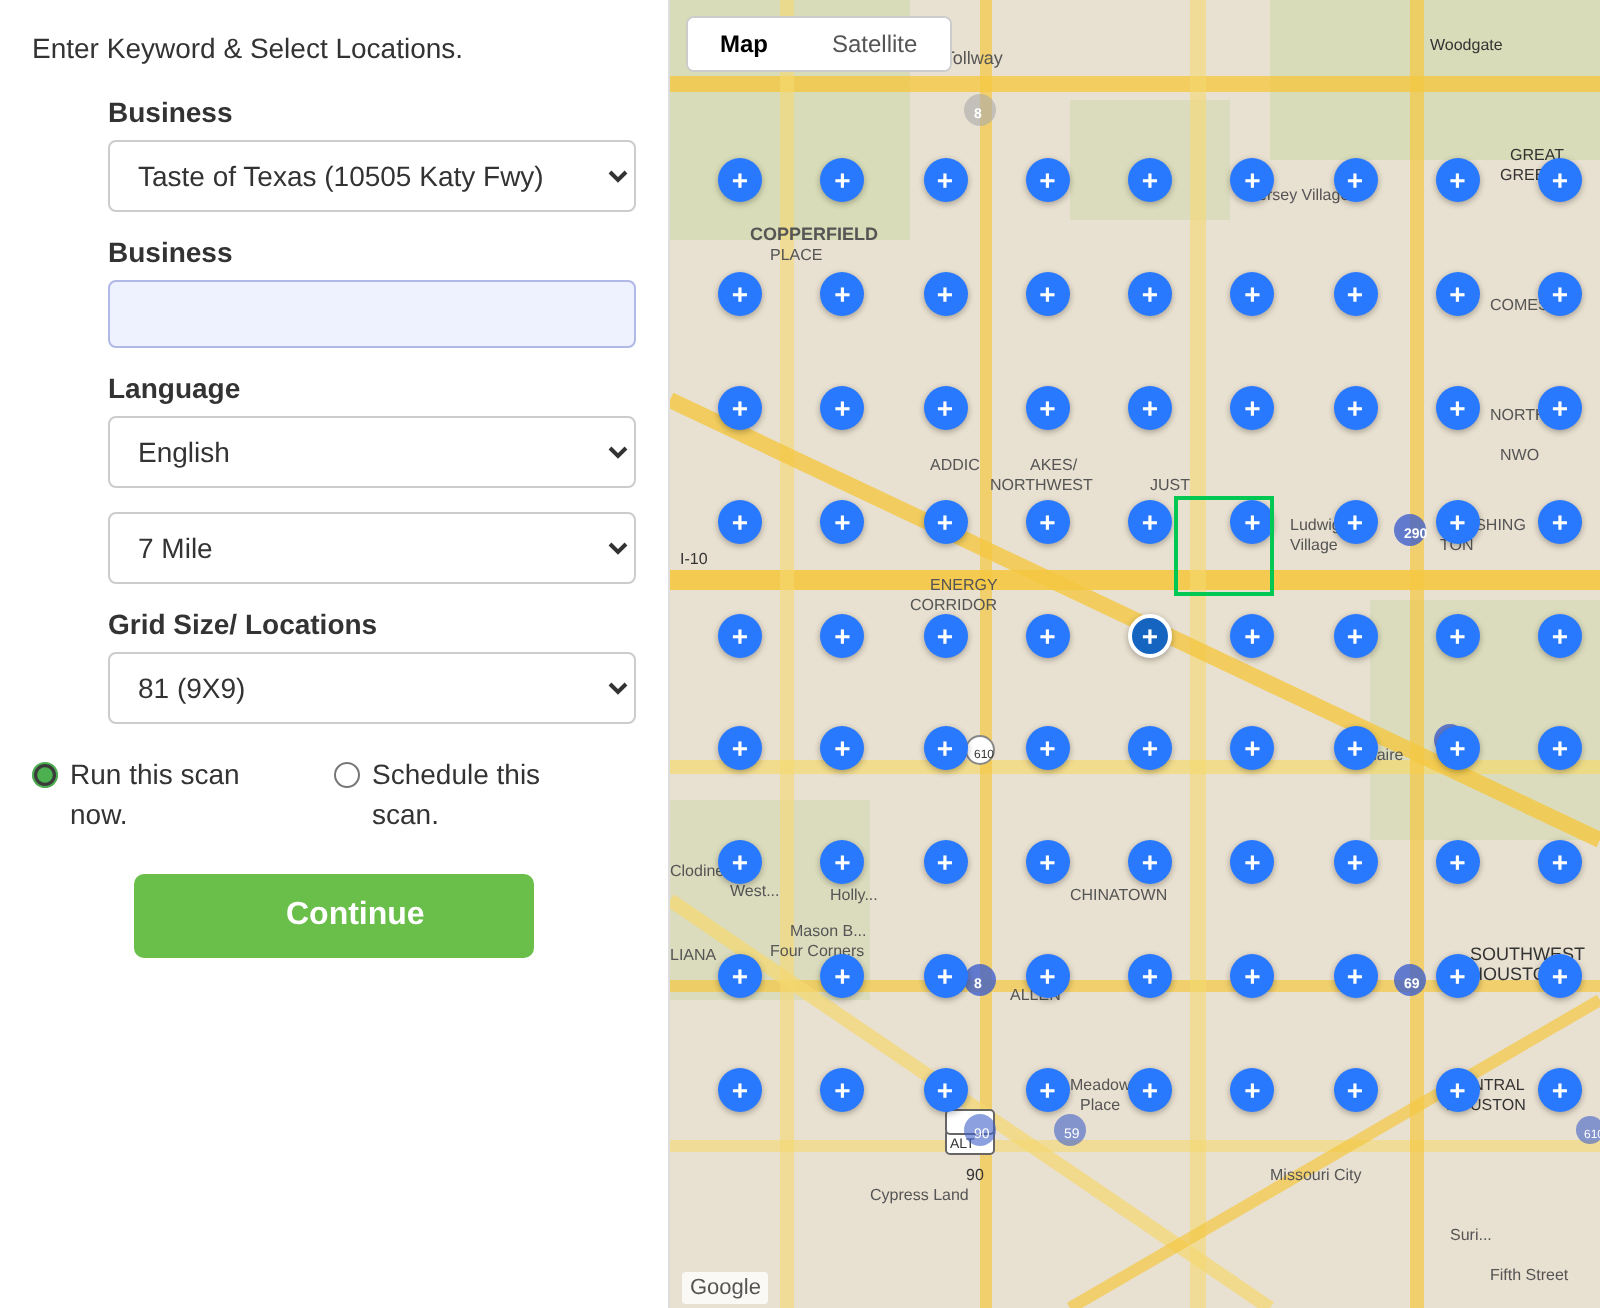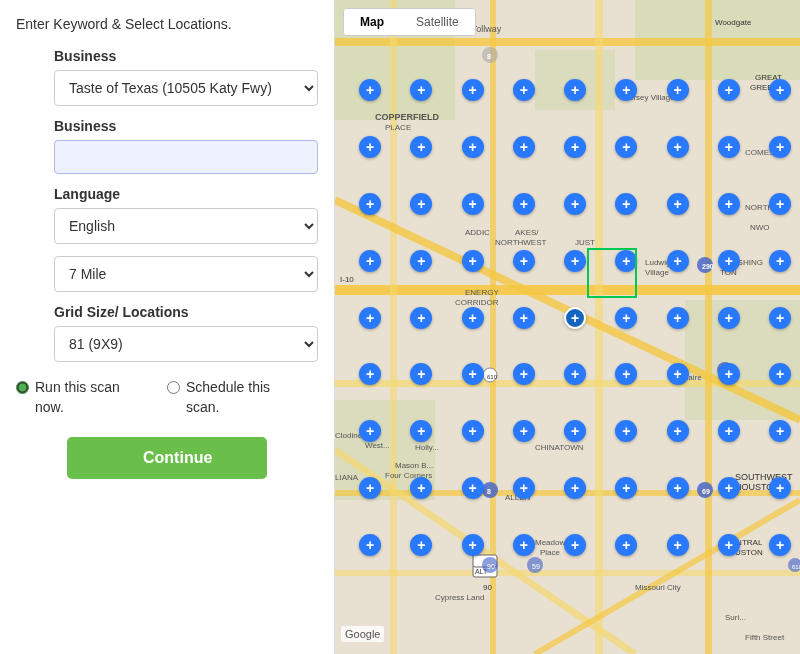--- a/index.html
+++ b/index.html
@@ -168,21 +168,21 @@
     }
 
     
     .map-svg {
       width: 100%;
       height: 100%;
     }
 
     .google-logo {
       position: absolute;
-      bottom: 12px;
+      bottom: 2px;
       left: 6px;
       font-size: 11px;
       color: #555;
       background: rgba(255,255,255,0.8);
       padding: 2px 4px;
       border-radius: 2px;
     }
 
     
     .markers-overlay {

